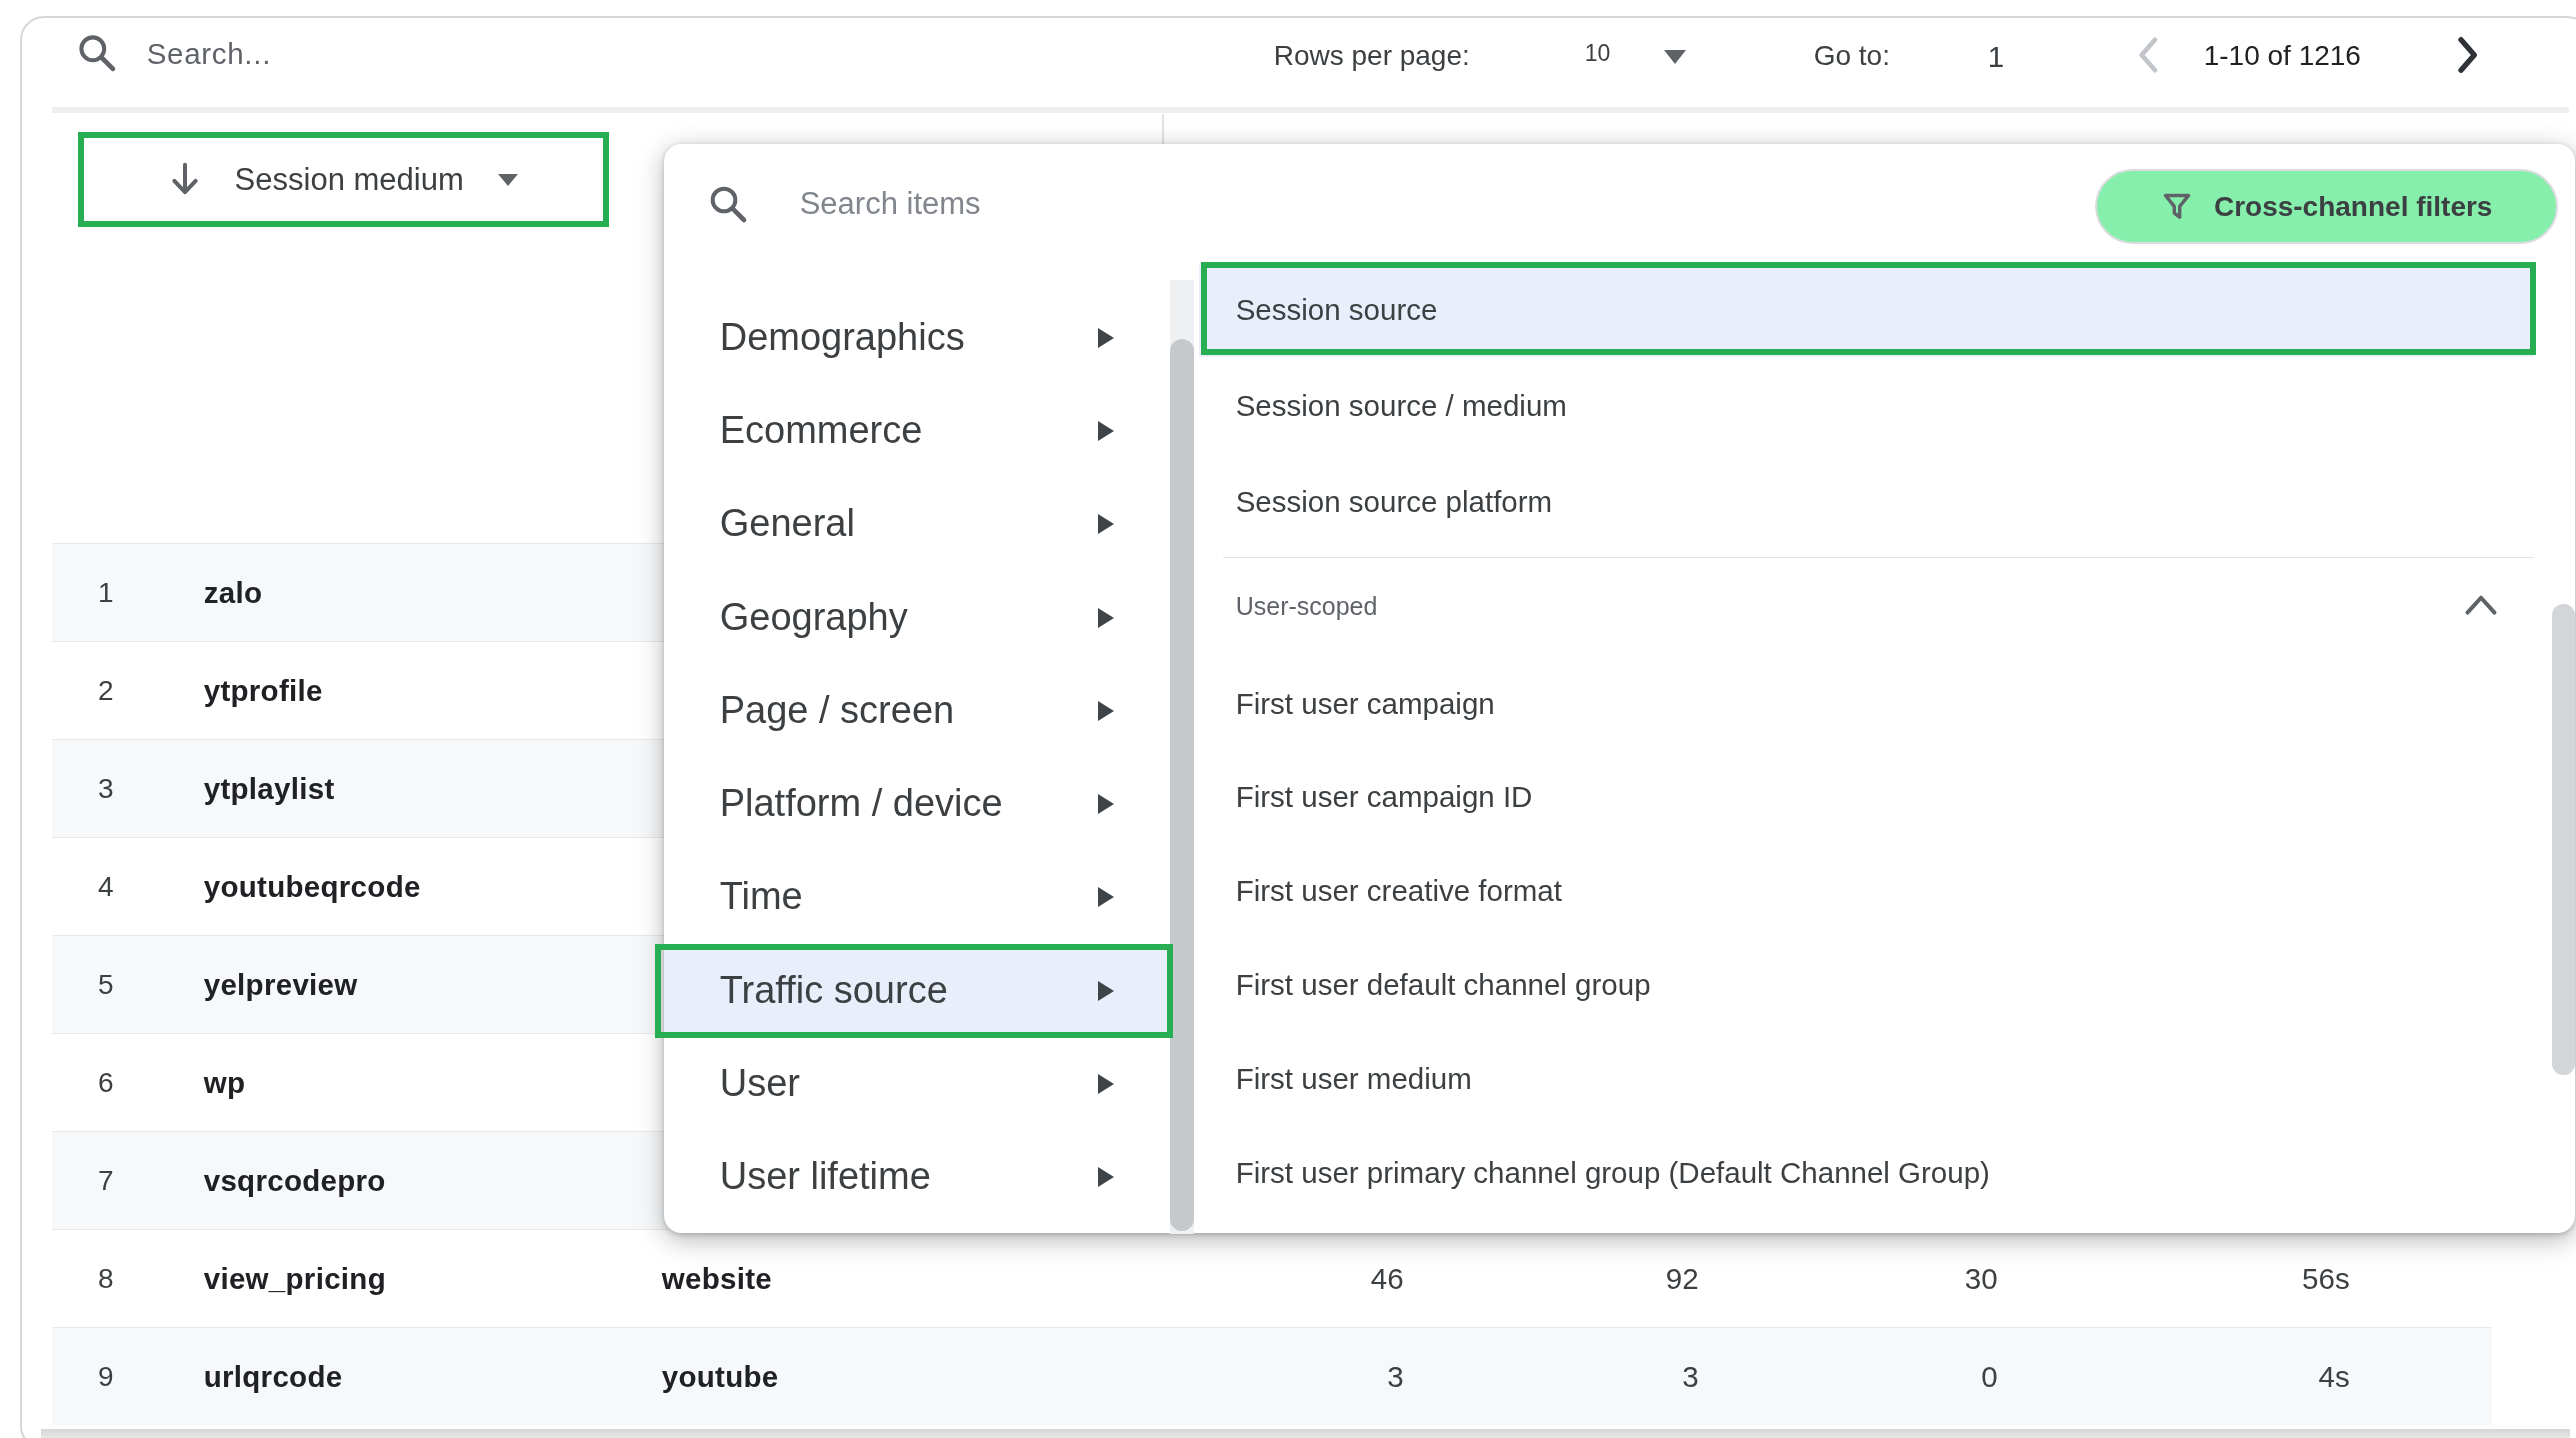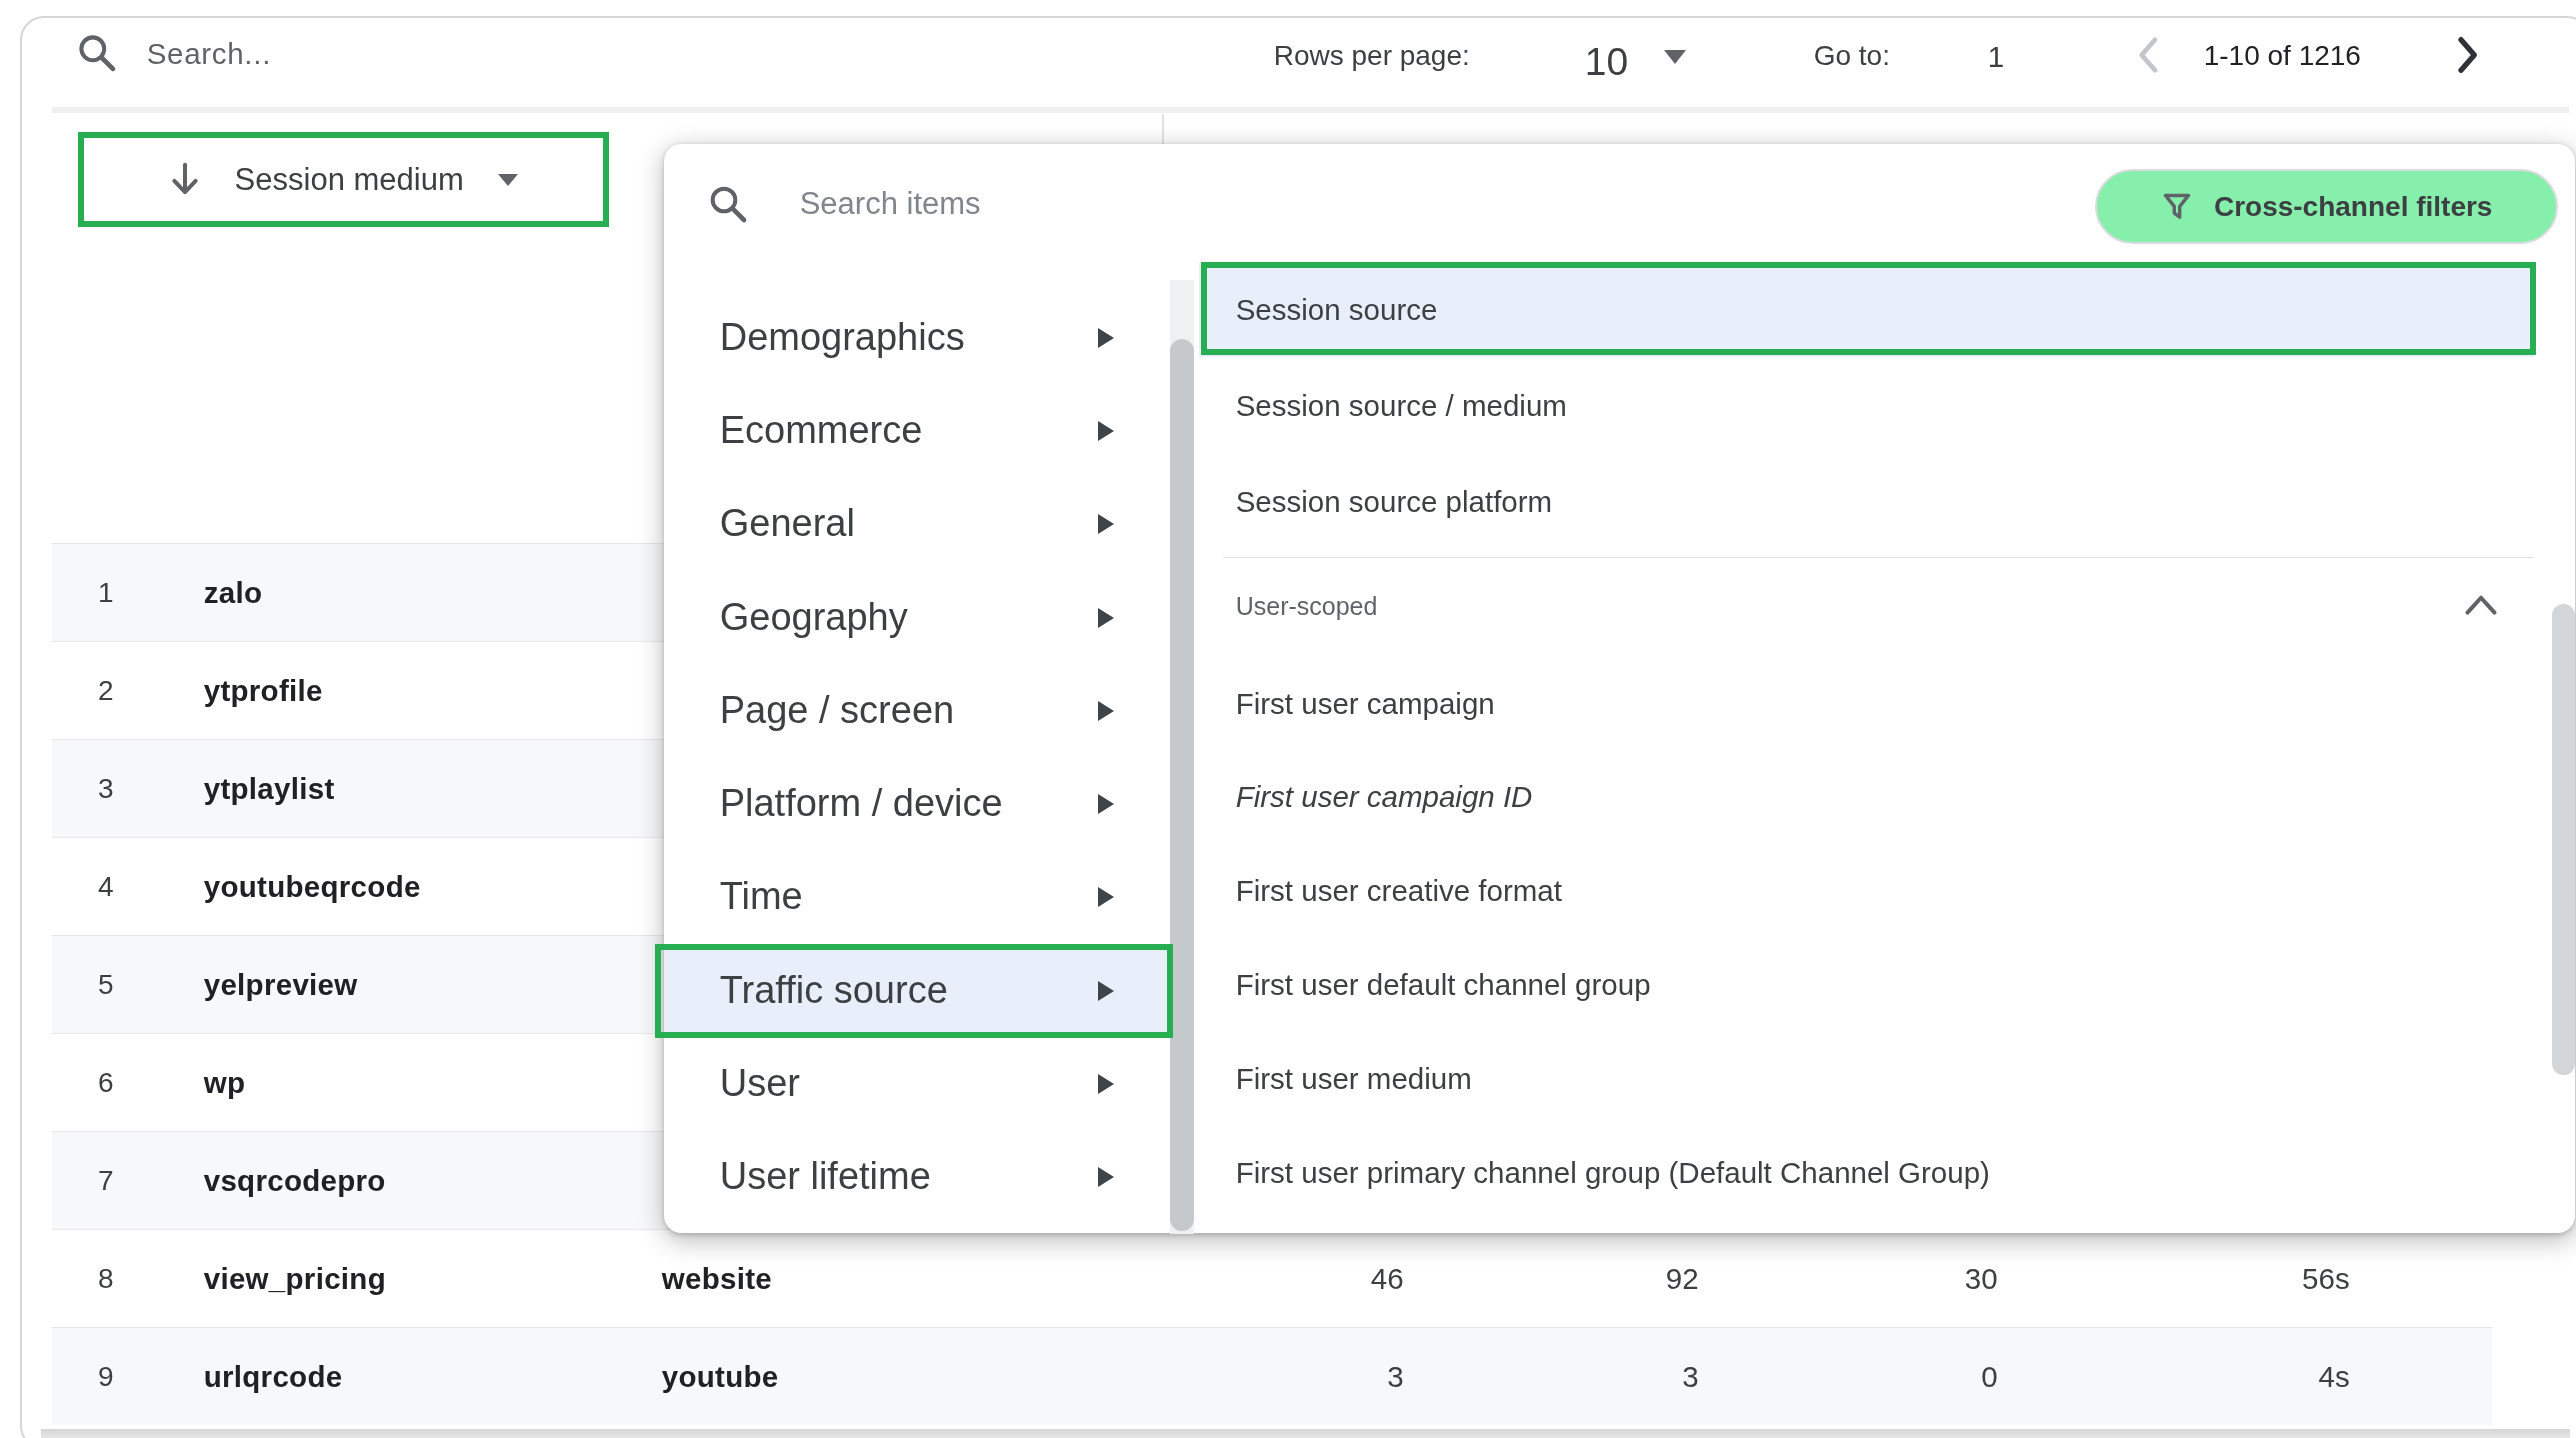--- a/index.html
+++ b/index.html
@@ -6,21 +6,21 @@
     font-family:"Liberation Sans","DejaVu Sans",sans-serif;overflow:hidden;}
   .card{position:absolute;left:2.7px;top:16px;width:2567px;height:1430px;
     background:#fff;border:2px solid #d6d6d6;border-radius:24px;overflow:hidden;margin-left:17px;}
   .abs{position:absolute;}
 
   
   .tb-search-icon{left:52px;top:12px;width:47px;height:47px;}
   .tb-search-ph{left:125px;top:19px;font-size:29.5px;color:#5f6368;letter-spacing:0.7px;}
   .tb-label{font-size:28px;color:#3c4043;}
   .rpp-label{left:1252px;top:21.5px;}
-  .rpp-value{left:1563px;top:21.5px;font-size:39px;color:#3c4043;}
+  .rpp-value{left:1563px;top:21.5px;font-size:23px;color:#3c4043;}
   .rpp-caret{left:1642px;top:32px;width:0;height:0;border-left:11.4px solid transparent;
     border-right:11.4px solid transparent;border-top:14.8px solid #5f6368;}
   .goto-label{left:1792px;top:21.5px;}
   .goto-value{left:1966px;top:21.5px;font-size:29.5px;color:#3c4043;}
   .pag-prev{left:2105px;top:14.8px;width:44px;height:44px;}
   .pag-range{left:2182px;top:21.5px;font-size:28px;color:#202124;}
   .pag-next{left:2423px;top:14.8px;width:44px;height:44px;}
   .tb-divider{left:30px;top:89px;width:2517px;height:6px;background:#efefef;}
 
   
@@ -237,21 +237,21 @@
         </div>
         <div class="sub-item" style="top: 215px;">
           <span class="lbl">Session source / medium</span>
         </div>
         <div class="sub-item" style="top: 311px;">
           <span class="lbl">Session source platform</span>
         </div>
         <div class="sub-item" style="top: 513px;">
           <span class="lbl">First user campaign</span>
         </div>
-        <div class="sub-item" style="top: 606px; font-style: italic;">
+        <div class="sub-item" style="top: 606px;">
           <span class="lbl">First user campaign ID</span>
         </div>
         <div class="sub-item" style="top: 700px;">
           <span class="lbl">First user creative format</span>
         </div>
         <div class="sub-item" style="top: 794px;">
           <span class="lbl">First user default channel group</span>
         </div>
         <div class="sub-item" style="top: 888px;">
           <span class="lbl">First user medium</span>

